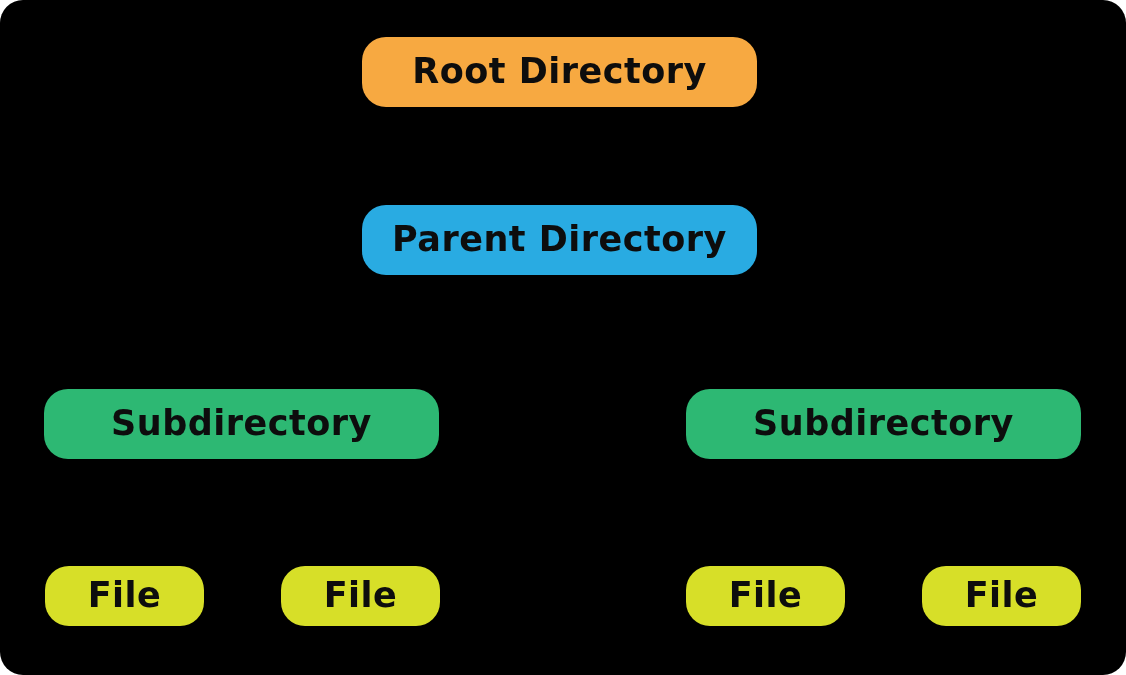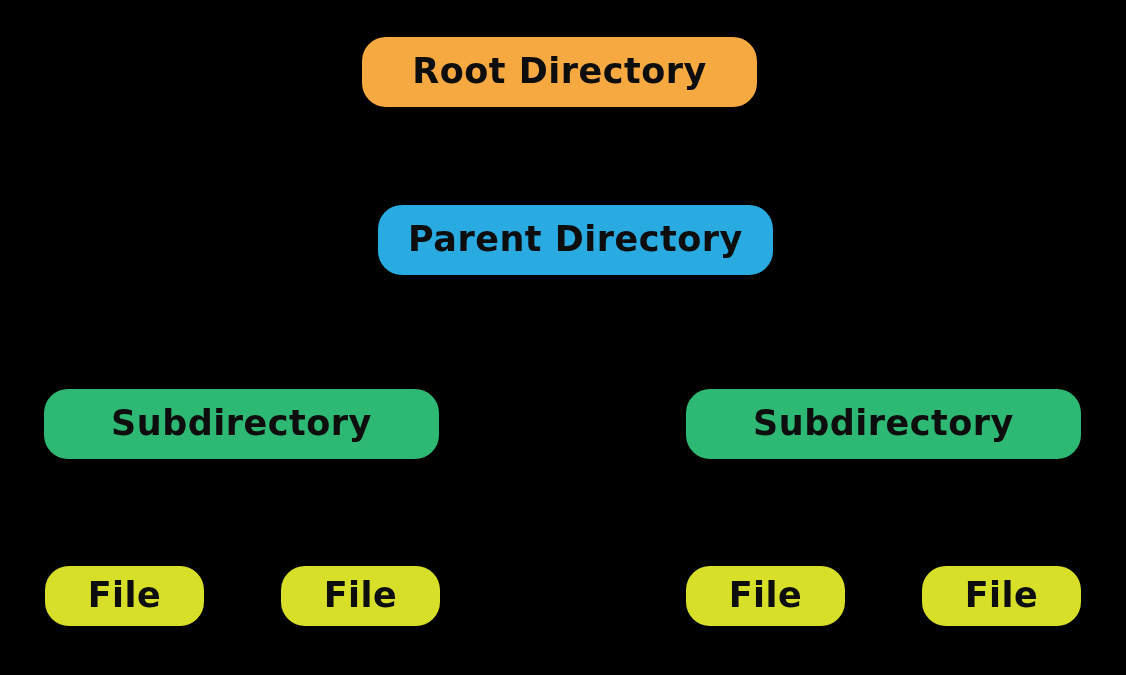--- a/index.html
+++ b/index.html
@@ -10,20 +10,21 @@
     width: 1126px;
     height: 675px;
     overflow: hidden;
     font-family: "DejaVu Sans", "Liberation Sans", sans-serif;
   }
   .canvas {
     position: relative;
     width: 1126px;
     height: 675px;
     background: #000000;
+    border-radius: 23px;
   }
   .node {
     position: absolute;
     display: flex;
     align-items: center;
     justify-content: center;
     border-radius: 24px;
     color: #0d0d0d;
     font-weight: 700;
     letter-spacing: 0.5px;
@@ -35,21 +36,21 @@
     width: 395px;
     height: 70px;
     font-size: 35px;
   }
   .node-small {
     width: 159px;
     height: 60px;
     font-size: 35px;
   }
   .pos-root            { left: 362px; top: 37px;  }
-  .pos-parent          { left: 378px; top: 205px; }
+  .pos-parent          { left: 362px; top: 205px; }
   .pos-sub-left        { left: 44px;  top: 389px; }
   .pos-sub-right       { left: 686px; top: 389px; }
   .pos-file-1          { left: 45px;  top: 566px; }
   .pos-file-2          { left: 281px; top: 566px; }
   .pos-file-3          { left: 686px; top: 566px; }
   .pos-file-4          { left: 922px; top: 566px; }
 </style>
 </head>
 <body>
 

